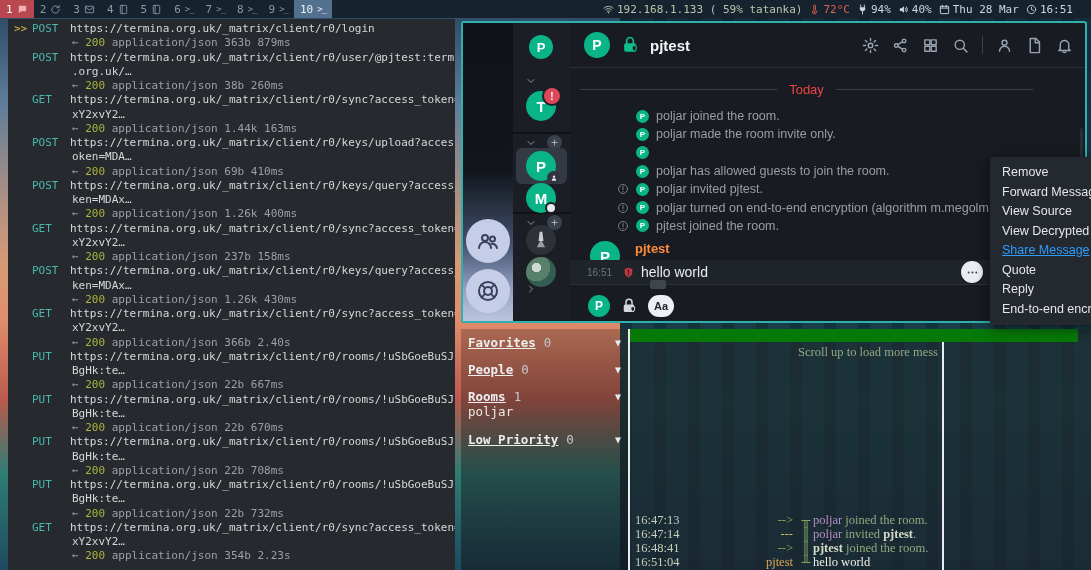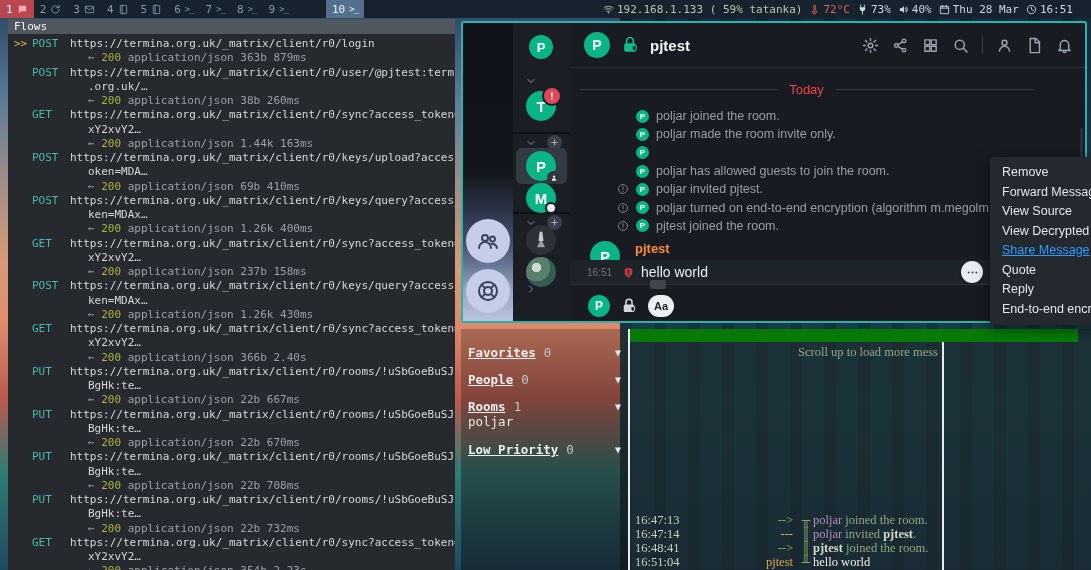--- a/index.html
+++ b/index.html
@@ -18,38 +18,38 @@
 
   
   .topbar{position:absolute;left:0;top:0;width:1091px;height:18px;background:#16222e;
     display:flex;align-items:center;font-family:"DejaVu Sans Mono",monospace;font-size:11px;
     color:#8b9aa7;z-index:20;}
   .ws-list{display:flex;height:18px;}
   .ws{display:flex;align-items:center;gap:4px;padding:0 6px;height:18px;}
   .ws .ic{width:11px;height:11px;color:#7f95a8;}
   .ws.urgent{background:#b9474f;color:#fff;}
   .ws.urgent .ic{color:#f2aeb4;}
-  .ws.focused{background:#53718f;color:#eaf0f5;margin-left:32px;}
+  .ws.focused{background:#53718f;color:#eaf0f5;}
   .ws.focused .term-glyph{color:#eaf0f5;}
   .term-glyph{font-size:9px;letter-spacing:-1px;color:#7f95a8;}
   .status{margin-left:auto;display:flex;align-items:center;gap:7px;padding-right:18px;color:#cdd6dd;}
   .grp{display:flex;align-items:center;gap:3px;}
   .grp .ic{width:11px;height:11px;}
   .grp.net{color:#b9c6ad;}
   .grp.temp{color:#e3614d;}
 
   
   .flows{position:absolute;left:8px;top:19px;width:447px;height:551px;background:#26292e;
     z-index:5;overflow:hidden;font-family:"DejaVu Sans Mono",monospace;}
   .flows-title{height:15px;line-height:15px;background:#50575e;color:#f4f6f8;font-size:11px;padding:0 6px;}
   .flows-body{padding-top:3px;font-size:11px;line-height:14.25px;color:#d5d7d9;white-space:pre;}
   .fline{height:14.25px;}
   .f-marker{display:inline-block;width:24px;padding-left:6px;box-sizing:border-box;color:#e3bd4a;}
   .f-method{display:inline-block;width:38px;color:#49b8ad;}
-  .f-cont,.f-resp{padding-left:80px;}
+  .f-cont,.f-resp{padding-left:64px;}
   .f-arrow{color:#8d949b;}
   .f-status{color:#aab43f;}
   .f-meta{color:#9aa1a7;}
 
   
   .ew{position:absolute;left:461px;top:21px;width:626px;height:302px;box-sizing:border-box;
     border:2px solid #2cb1ac;border-radius:3px;background:#181b21;z-index:6;display:flex;
     font-family:"Liberation Sans",sans-serif;}
   .tagpanel{width:50px;flex:none;position:relative;
     background:linear-gradient(180deg,#0f1318 0%,#12161c 50%,#42506e 74%,#97a4c6 90%,#bcc5de 100%);}
@@ -128,21 +128,21 @@
     font-weight:bold;display:flex;align-items:center;justify-content:center;flex:none;}
 
   .menu{position:absolute;left:527px;top:134px;width:116px;background:#24292f;border-radius:4px;
     box-shadow:0 3px 14px rgba(0,0,0,.55);padding:6px 0;z-index:30;}
   .menu-item{height:19.5px;line-height:19.5px;padding:0 12px;font-size:12.5px;color:#e3e6ea;white-space:nowrap;}
   .menu-item.hl{color:#2f9bff;text-decoration:underline;}
 
   
   .gw{position:absolute;left:461px;top:329px;width:630px;height:241px;display:flex;z-index:5;
     font-family:"DejaVu Sans Mono",monospace;color:#dce2d8;}
-  .g-side{width:167px;flex:none;box-sizing:border-box;padding:16px 7px;font-size:12.5px;
+  .g-side{width:167px;flex:none;box-sizing:border-box;padding:6px 7px;font-size:12.5px;
     background:linear-gradient(180deg, rgba(55,38,30,.30), rgba(18,22,26,.58));}
   .g-sec{margin-bottom:13px;}
   .g-sec-head{display:flex;align-items:center;height:14px;}
   .g-label{font-weight:bold;text-decoration:underline;color:#eceff0;}
   .g-count{margin-left:8px;color:#c2c8cc;}
   .g-arrow{margin-left:auto;color:#e6ebf0;font-size:10px;}
   .g-item{height:14px;line-height:14px;color:#e8ebe6;margin-top:2px;}
   .g-div{width:2px;flex:none;background:#e9ebee;}
   .g-chat{flex:1;position:relative;background:rgba(33,40,44,.55);font-family:Liberation Serif, serif;}
   .g-green{position:absolute;top:0;left:0;right:13px;height:13px;background:#077907;}
@@ -256,21 +256,21 @@
       <span>72°C</span>
     </span>
     <span class="grp batt">
       <span class="ic" data-icon="plug">
           <svg viewBox="0 0 24 24" fill="none" stroke="currentColor" stroke-width="2" stroke-linecap="round" stroke-linejoin="round">
             <path d="M8 2v5M16 2v5"></path>
             <path d="M6 7h12v3a6 6 0 0 1-12 0z" fill="currentColor" stroke="none"></path>
             <path d="M12 16v6"></path>
           </svg>
         </span>
-      <span>73%</span>
+      <span>94%</span>
     </span>
     <span class="grp vol">
       <span class="ic" data-icon="speaker">
           <svg viewBox="0 0 24 24" fill="none" stroke="currentColor" stroke-width="2" stroke-linecap="round" stroke-linejoin="round">
             <path d="M4 9v6h4l5 4V5L8 9z" fill="currentColor" stroke="none"></path>
             <path d="M16 9a4 4 0 0 1 0 6"></path>
             <path d="M18.5 6.5a8 8 0 0 1 0 11"></path>
           </svg>
         </span>
       <span>40%</span>
@@ -290,21 +290,20 @@
             <circle cx="12" cy="12" r="9"></circle>
             <path d="M12 7v5l4 2"></path>
           </svg>
         </span>
       <span>16:51</span>
     </span>
   </div>
 </div>
 
 <div class="flows">
-  <div class="flows-title">Flows</div>
   <div class="flows-body" id="flows-body"><div class="fline"><span class="f-marker">&gt;&gt;</span><span class="f-method">POST</span><span class="f-url">https://termina.org.uk/_matrix/client/r0/login</span></div><div class="fline f-resp"><span class="f-arrow">← </span><span class="f-status">200</span><span class="f-meta"> application/json 363b 879ms</span></div><div class="fline"><span class="f-marker"></span><span class="f-method">POST</span><span class="f-url">https://termina.org.uk/_matrix/client/r0/user/@pjtest:termina</span></div><div class="fline f-cont"><span class="f-url">.org.uk/…</span></div><div class="fline f-resp"><span class="f-arrow">← </span><span class="f-status">200</span><span class="f-meta"> application/json 38b 260ms</span></div><div class="fline"><span class="f-marker"></span><span class="f-method">GET</span><span class="f-url">https://termina.org.uk/_matrix/client/r0/sync?access_token=MDA</span></div><div class="fline f-cont"><span class="f-url">xY2xvY2…</span></div><div class="fline f-resp"><span class="f-arrow">← </span><span class="f-status">200</span><span class="f-meta"> application/json 1.44k 163ms</span></div><div class="fline"><span class="f-marker"></span><span class="f-method">POST</span><span class="f-url">https://termina.org.uk/_matrix/client/r0/keys/upload?access_t</span></div><div class="fline f-cont"><span class="f-url">oken=MDA…</span></div><div class="fline f-resp"><span class="f-arrow">← </span><span class="f-status">200</span><span class="f-meta"> application/json 69b 410ms</span></div><div class="fline"><span class="f-marker"></span><span class="f-method">POST</span><span class="f-url">https://termina.org.uk/_matrix/client/r0/keys/query?access_to</span></div><div class="fline f-cont"><span class="f-url">ken=MDAx…</span></div><div class="fline f-resp"><span class="f-arrow">← </span><span class="f-status">200</span><span class="f-meta"> application/json 1.26k 400ms</span></div><div class="fline"><span class="f-marker"></span><span class="f-method">GET</span><span class="f-url">https://termina.org.uk/_matrix/client/r0/sync?access_token=MDA</span></div><div class="fline f-cont"><span class="f-url">xY2xvY2…</span></div><div class="fline f-resp"><span class="f-arrow">← </span><span class="f-status">200</span><span class="f-meta"> application/json 237b 158ms</span></div><div class="fline"><span class="f-marker"></span><span class="f-method">POST</span><span class="f-url">https://termina.org.uk/_matrix/client/r0/keys/query?access_to</span></div><div class="fline f-cont"><span class="f-url">ken=MDAx…</span></div><div class="fline f-resp"><span class="f-arrow">← </span><span class="f-status">200</span><span class="f-meta"> application/json 1.26k 430ms</span></div><div class="fline"><span class="f-marker"></span><span class="f-method">GET</span><span class="f-url">https://termina.org.uk/_matrix/client/r0/sync?access_token=MDA</span></div><div class="fline f-cont"><span class="f-url">xY2xvY2…</span></div><div class="fline f-resp"><span class="f-arrow">← </span><span class="f-status">200</span><span class="f-meta"> application/json 366b 2.40s</span></div><div class="fline"><span class="f-marker"></span><span class="f-method">PUT</span><span class="f-url">https://termina.org.uk/_matrix/client/r0/rooms/!uSbGoeBuSJhTut</span></div><div class="fline f-cont"><span class="f-url">BgHk:te…</span></div><div class="fline f-resp"><span class="f-arrow">← </span><span class="f-status">200</span><span class="f-meta"> application/json 22b 667ms</span></div><div class="fline"><span class="f-marker"></span><span class="f-method">PUT</span><span class="f-url">https://termina.org.uk/_matrix/client/r0/rooms/!uSbGoeBuSJhTut</span></div><div class="fline f-cont"><span class="f-url">BgHk:te…</span></div><div class="fline f-resp"><span class="f-arrow">← </span><span class="f-status">200</span><span class="f-meta"> application/json 22b 670ms</span></div><div class="fline"><span class="f-marker"></span><span class="f-method">PUT</span><span class="f-url">https://termina.org.uk/_matrix/client/r0/rooms/!uSbGoeBuSJhTut</span></div><div class="fline f-cont"><span class="f-url">BgHk:te…</span></div><div class="fline f-resp"><span class="f-arrow">← </span><span class="f-status">200</span><span class="f-meta"> application/json 22b 708ms</span></div><div class="fline"><span class="f-marker"></span><span class="f-method">PUT</span><span class="f-url">https://termina.org.uk/_matrix/client/r0/rooms/!uSbGoeBuSJhTut</span></div><div class="fline f-cont"><span class="f-url">BgHk:te…</span></div><div class="fline f-resp"><span class="f-arrow">← </span><span class="f-status">200</span><span class="f-meta"> application/json 22b 732ms</span></div><div class="fline"><span class="f-marker"></span><span class="f-method">GET</span><span class="f-url">https://termina.org.uk/_matrix/client/r0/sync?access_token=MDA</span></div><div class="fline f-cont"><span class="f-url">xY2xvY2…</span></div><div class="fline f-resp"><span class="f-arrow">← </span><span class="f-status">200</span><span class="f-meta"> application/json 354b 2.23s</span></div></div>
 </div>
 
 <div class="ew">
   <div class="tagpanel">
     <div class="tp-btn tp-people">
       <span class="ic-lg" data-icon="people">
           <svg viewBox="0 0 24 24" fill="none" stroke="currentColor" stroke-width="2" stroke-linecap="round" stroke-linejoin="round">
             <circle cx="9" cy="9" r="3"></circle>
             <path d="M3 19a6 6 0 0 1 12 0"></path>

